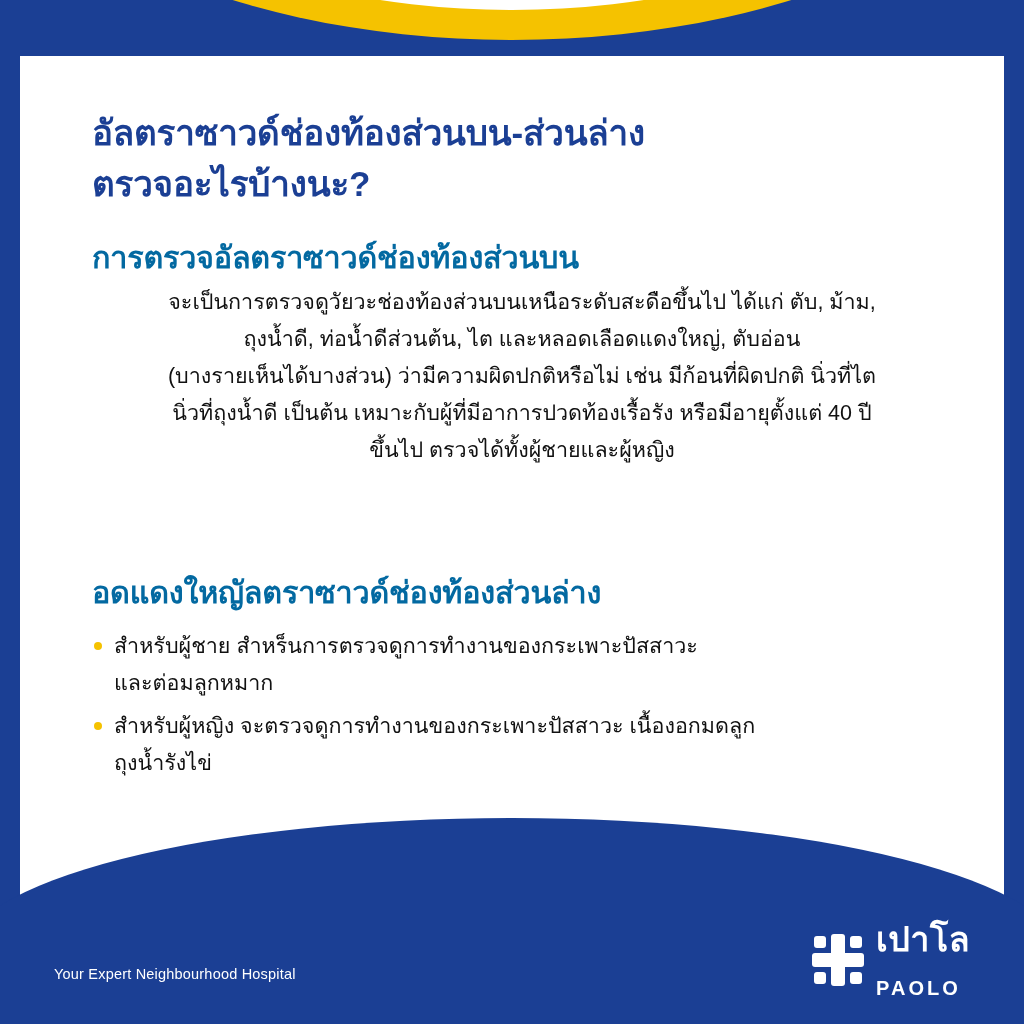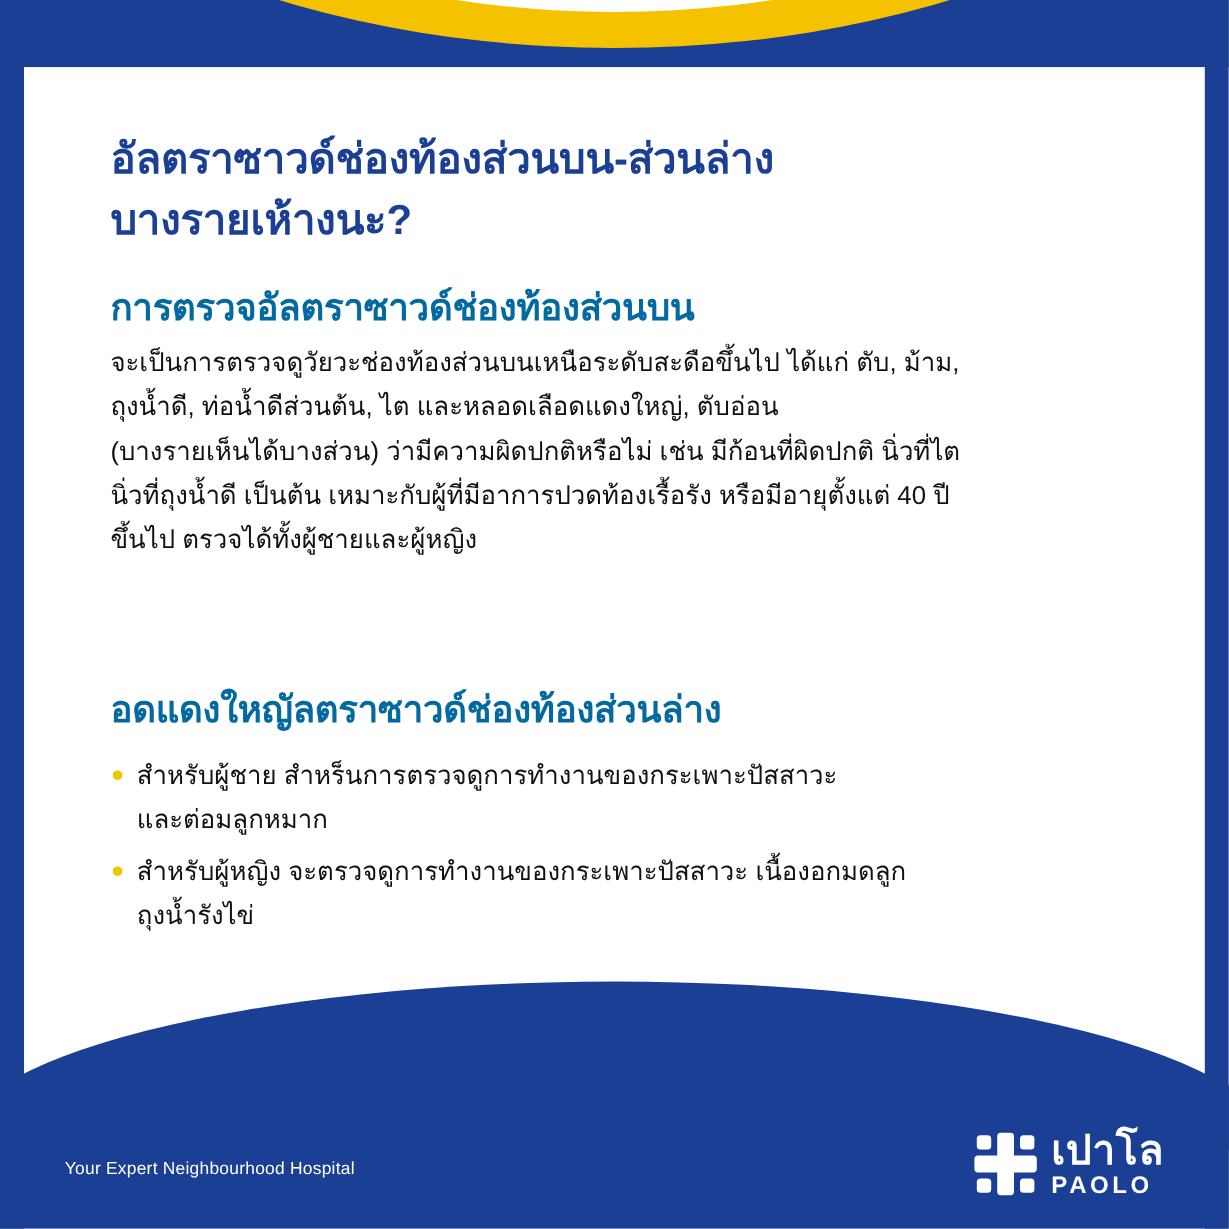--- a/index.html
+++ b/index.html
@@ -117,20 +117,21 @@
   .logo-mark .cross {
     position: absolute;
     background: #ffffff;
     border-radius: 3px;
   }
   .logo-text {
     display: flex;
     flex-direction: column;
     line-height: 1;
     color: #ffffff;
+    gap: 20px;
   }
   .logo-text .thai {
     font-size: 34px;
     font-weight: bold;
     letter-spacing: 0.5px;
   }
   .logo-text .latin {
     font-size: 20px;
     font-weight: bold;
     letter-spacing: 3px;
@@ -166,20 +167,21 @@
     font-weight: bold;
     line-height: 1.4;
     margin: 0 0 6px 0;
     letter-spacing: -0.2px;
   }
   .section-body {
     color: #111111;
     font-size: 21.5px;
     line-height: 1.72;
     margin: 0;
+    text-align: center;
   }
   .section-body .line {
     display: block;
     white-space: nowrap;
   }
 
   .section-gap {
     height: 92px;
   }
 
@@ -220,21 +222,21 @@
     <div class="white-arc"></div>
   </div>
 
   <div class="edge-bar left"></div>
   <div class="edge-bar right"></div>
 
   <div class="content">
 
     <h1 class="headline">
       <span class="line">อัลตราซาวด์ช่องท้องส่วนบน-ส่วนล่าง</span>
-      <span class="line">บางรายเห้างนะ?</span>
+      <span class="line">ตรวจอะไรบ้างนะ?</span>
     </h1>
 
     <div class="section">
       <h2 class="section-title">การตรวจอัลตราซาวด์ช่องท้องส่วนบน</h2>
       <p class="section-body">
         <span class="line">จะเป็นการตรวจดูวัยวะช่องท้องส่วนบนเหนือระดับสะดือขึ้นไป ได้แก่ ตับ, ม้าม,</span>
         <span class="line">ถุงน้ำดี, ท่อน้ำดีส่วนต้น, ไต และหลอดเลือดแดงใหญ่, ตับอ่อน</span>
         <span class="line">(บางรายเห็นได้บางส่วน) ว่ามีความผิดปกติหรือไม่ เช่น มีก้อนที่ผิดปกติ นิ่วที่ไต</span>
         <span class="line">นิ่วที่ถุงน้ำดี เป็นต้น เหมาะกับผู้ที่มีอาการปวดท้องเรื้อรัง หรือมีอายุตั้งแต่ 40 ปี</span>
         <span class="line">ขึ้นไป ตรวจได้ทั้งผู้ชายและผู้หญิง</span>

